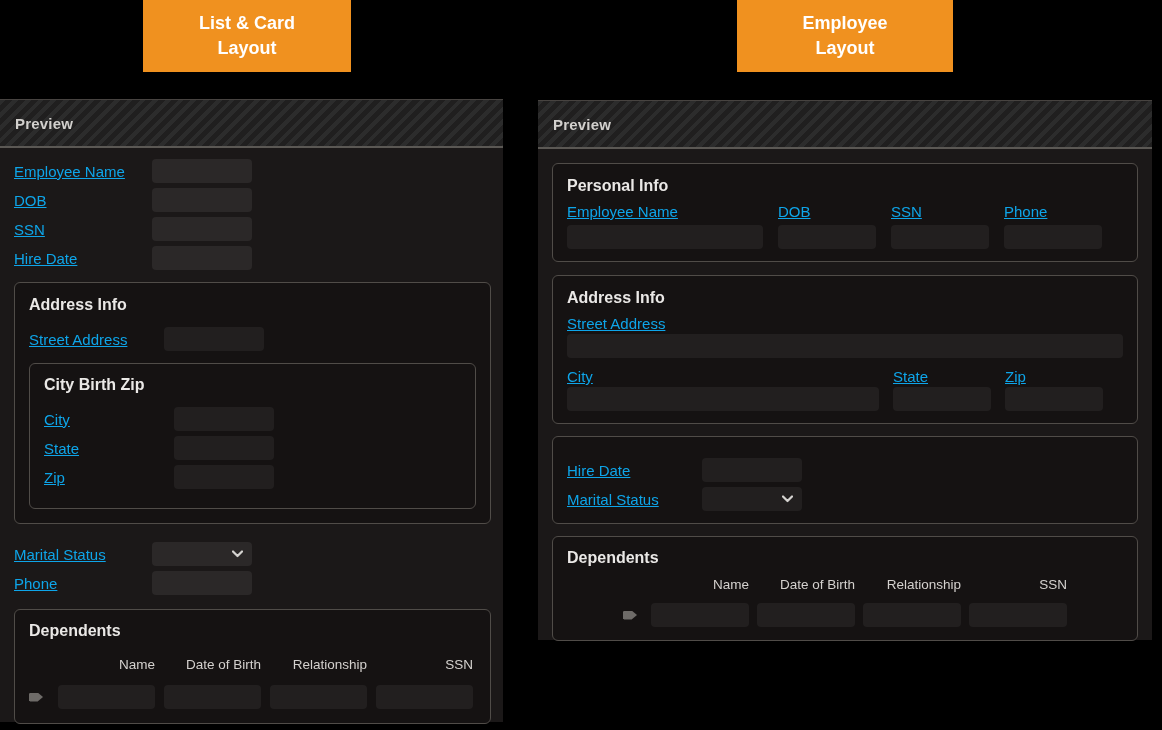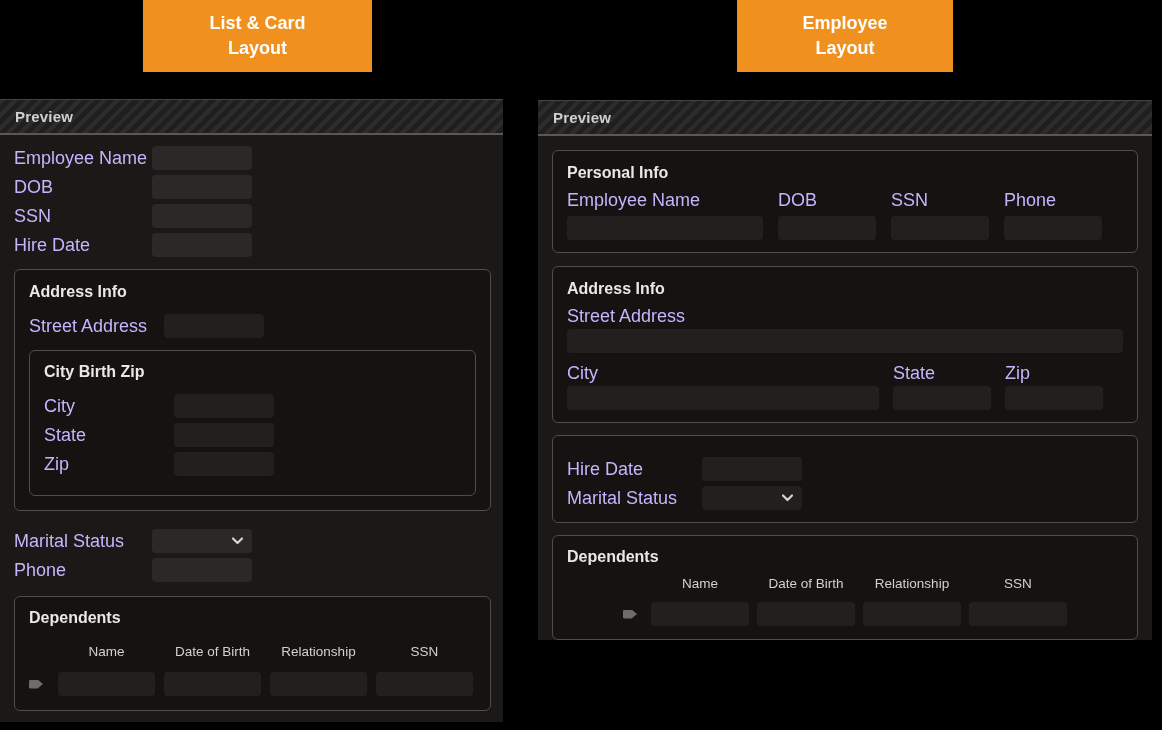--- a/index.html
+++ b/index.html
@@ -4,39 +4,39 @@
 <style>
   * { margin:0; padding:0; box-sizing:border-box; }
   html,body { width:1162px; height:730px; background:#000; overflow:hidden;
     font-family:"Liberation Sans","DejaVu Sans",sans-serif; }
   body { position:relative; }
 
   
   .badge { position:absolute; top:0; height:72px; background:#f0911f; color:#fff;
     display:flex; flex-direction:column; align-items:center; justify-content:center;
     font-weight:bold; font-size:18px; line-height:25px; text-align:center; }
-  #badge-left  { left:143px; width:229px; }
+  #badge-left  { left:143px; width:208px; }
   #badge-right { left:737px; width:216px; }
 
   
   .panel { position:absolute; background:#1b1818; }
   #panel-left  { left:0;     top:99px;  width:503px; height:623px; }
   #panel-right { left:538px; top:100px; width:614px; height:540px; }
 
-  .panel-header { height:36px; display:flex; align-items:center; padding:0 15px;
+  .panel-header { height:49px; display:flex; align-items:center; padding:0 15px;
     background:repeating-linear-gradient(135deg,#2c2c2c 0px,#2c2c2c 4px,#201f1f 4px,#201f1f 9px);
     border-top:1px solid #474340; border-bottom:2px solid #5b5854;
     color:#d2d0cd; font-weight:bold; font-size:15px; letter-spacing:.2px; }
 
   .panel-body-left  { padding:11px 12px 19px 14px; }
   .panel-body-right { padding:14px 14px 13px 14px; }
 
   
   .hrow { display:flex; align-items:center; margin-bottom:5px; }
-  .label { color:#c4b5fd; font-size:18px; }
+  .label { color:#0ea5e9; font-size:15px;text-decoration:underline; }
   .hrow .label { flex:0 0 138px; }
   .tinput { height:24px; width:100px; background:#2b2828; border:none; border-radius:4px;
     outline:none; color:#ddd; font-size:13px; padding:0 6px; }
   .card .tinput { background:#221f1f; }
   .card { background:#151212; border:1px solid #504c48; border-radius:6px;
     padding:13px 14px 14px 14px; }
   .card-title { color:#eae8e6; font-weight:bold; font-size:16px; }
 
   .select-wrap { position:relative; width:100px; height:24px; }
   .select-wrap select { appearance:none; -webkit-appearance:none; width:100%; height:100%;
@@ -52,21 +52,21 @@
   #csz-card .card-title { margin-bottom:13px; }
   #csz-card .hrow .label { flex:0 0 130px; }
   #marital-row-left { margin-top:18px; }
 
   .dep-card { margin-top:14px; padding:12px 14px 14px 14px; }
   .dep-grid { display:grid; align-items:center; }
   #dep-grid-head-left,#dep-grid-row-left { grid-template-columns:20px repeat(4,97px); gap:9px; }
   #dep-grid-head-right,#dep-grid-row-right { grid-template-columns:20px repeat(4,98px); gap:8px; margin:0 auto; width:444px; }
   .dep-head { margin-top:17px; }
   .dep-row { margin-top:13px; }
-  .col-head { color:#d4d1ce; font-size:13.5px; text-align:center; }
+  .col-head { color:#d4d1ce; font-size:13.5px; text-align:right; }
   .dep-grid .tinput { width:100%; }
   .handle-icon { width:14px; height:9px; background:#6e6b68; display:inline-block;
     clip-path:polygon(8% 0,62% 0,100% 50%,62% 100%,8% 100%,0 85%,0 15%); }
 
   
   .rcard { margin-bottom:12px; }
   #personal-card { padding-bottom:12px; }
   .field-flex { display:flex; gap:15px; margin-top:8px; }
   .vfield { display:flex; flex-direction:column; }
   .vfield .label { margin-bottom:5px; }

